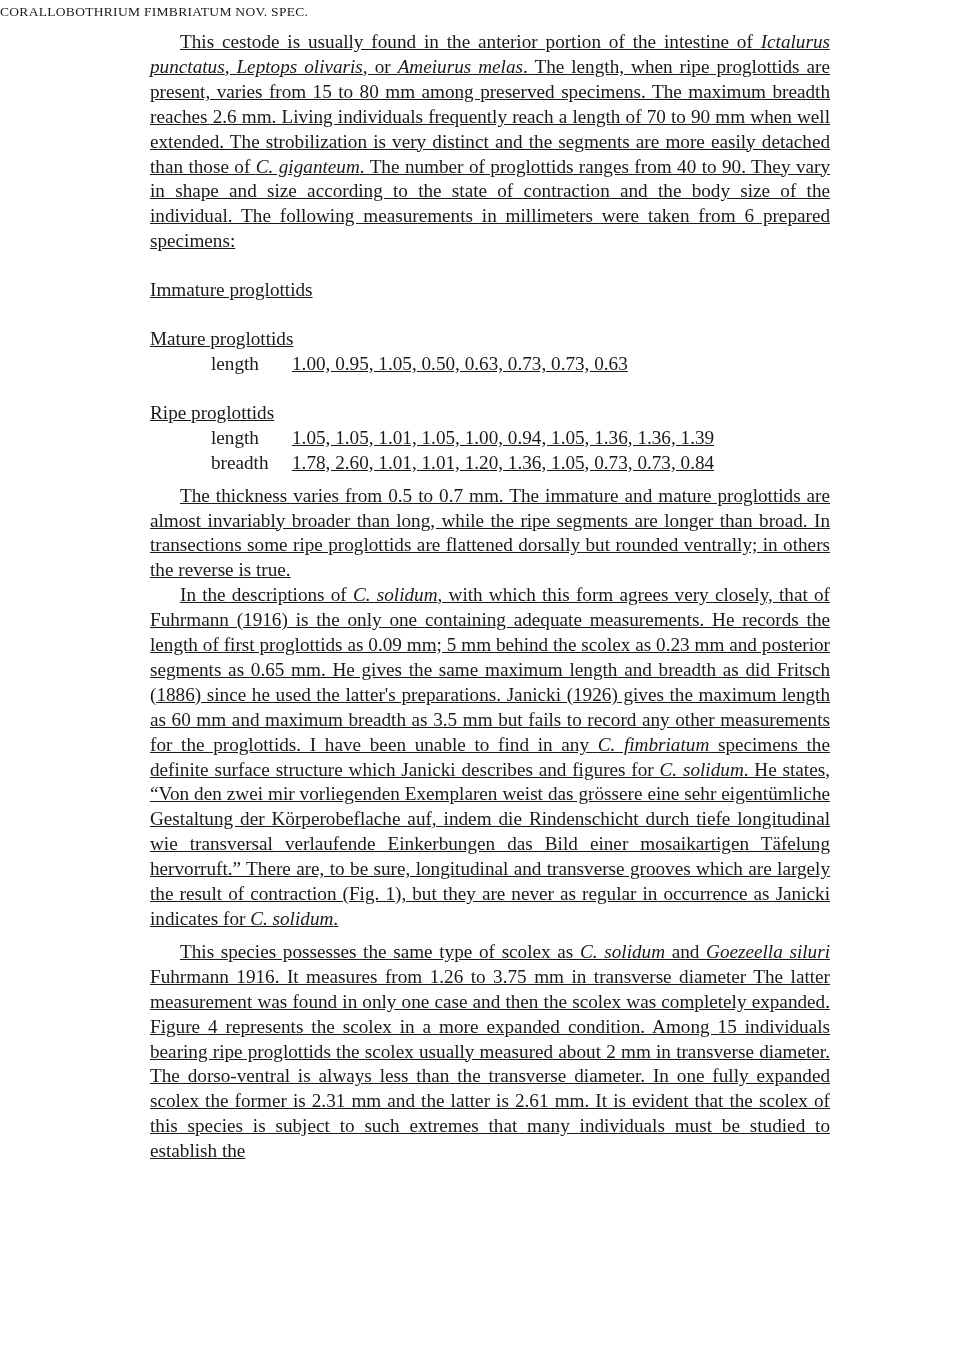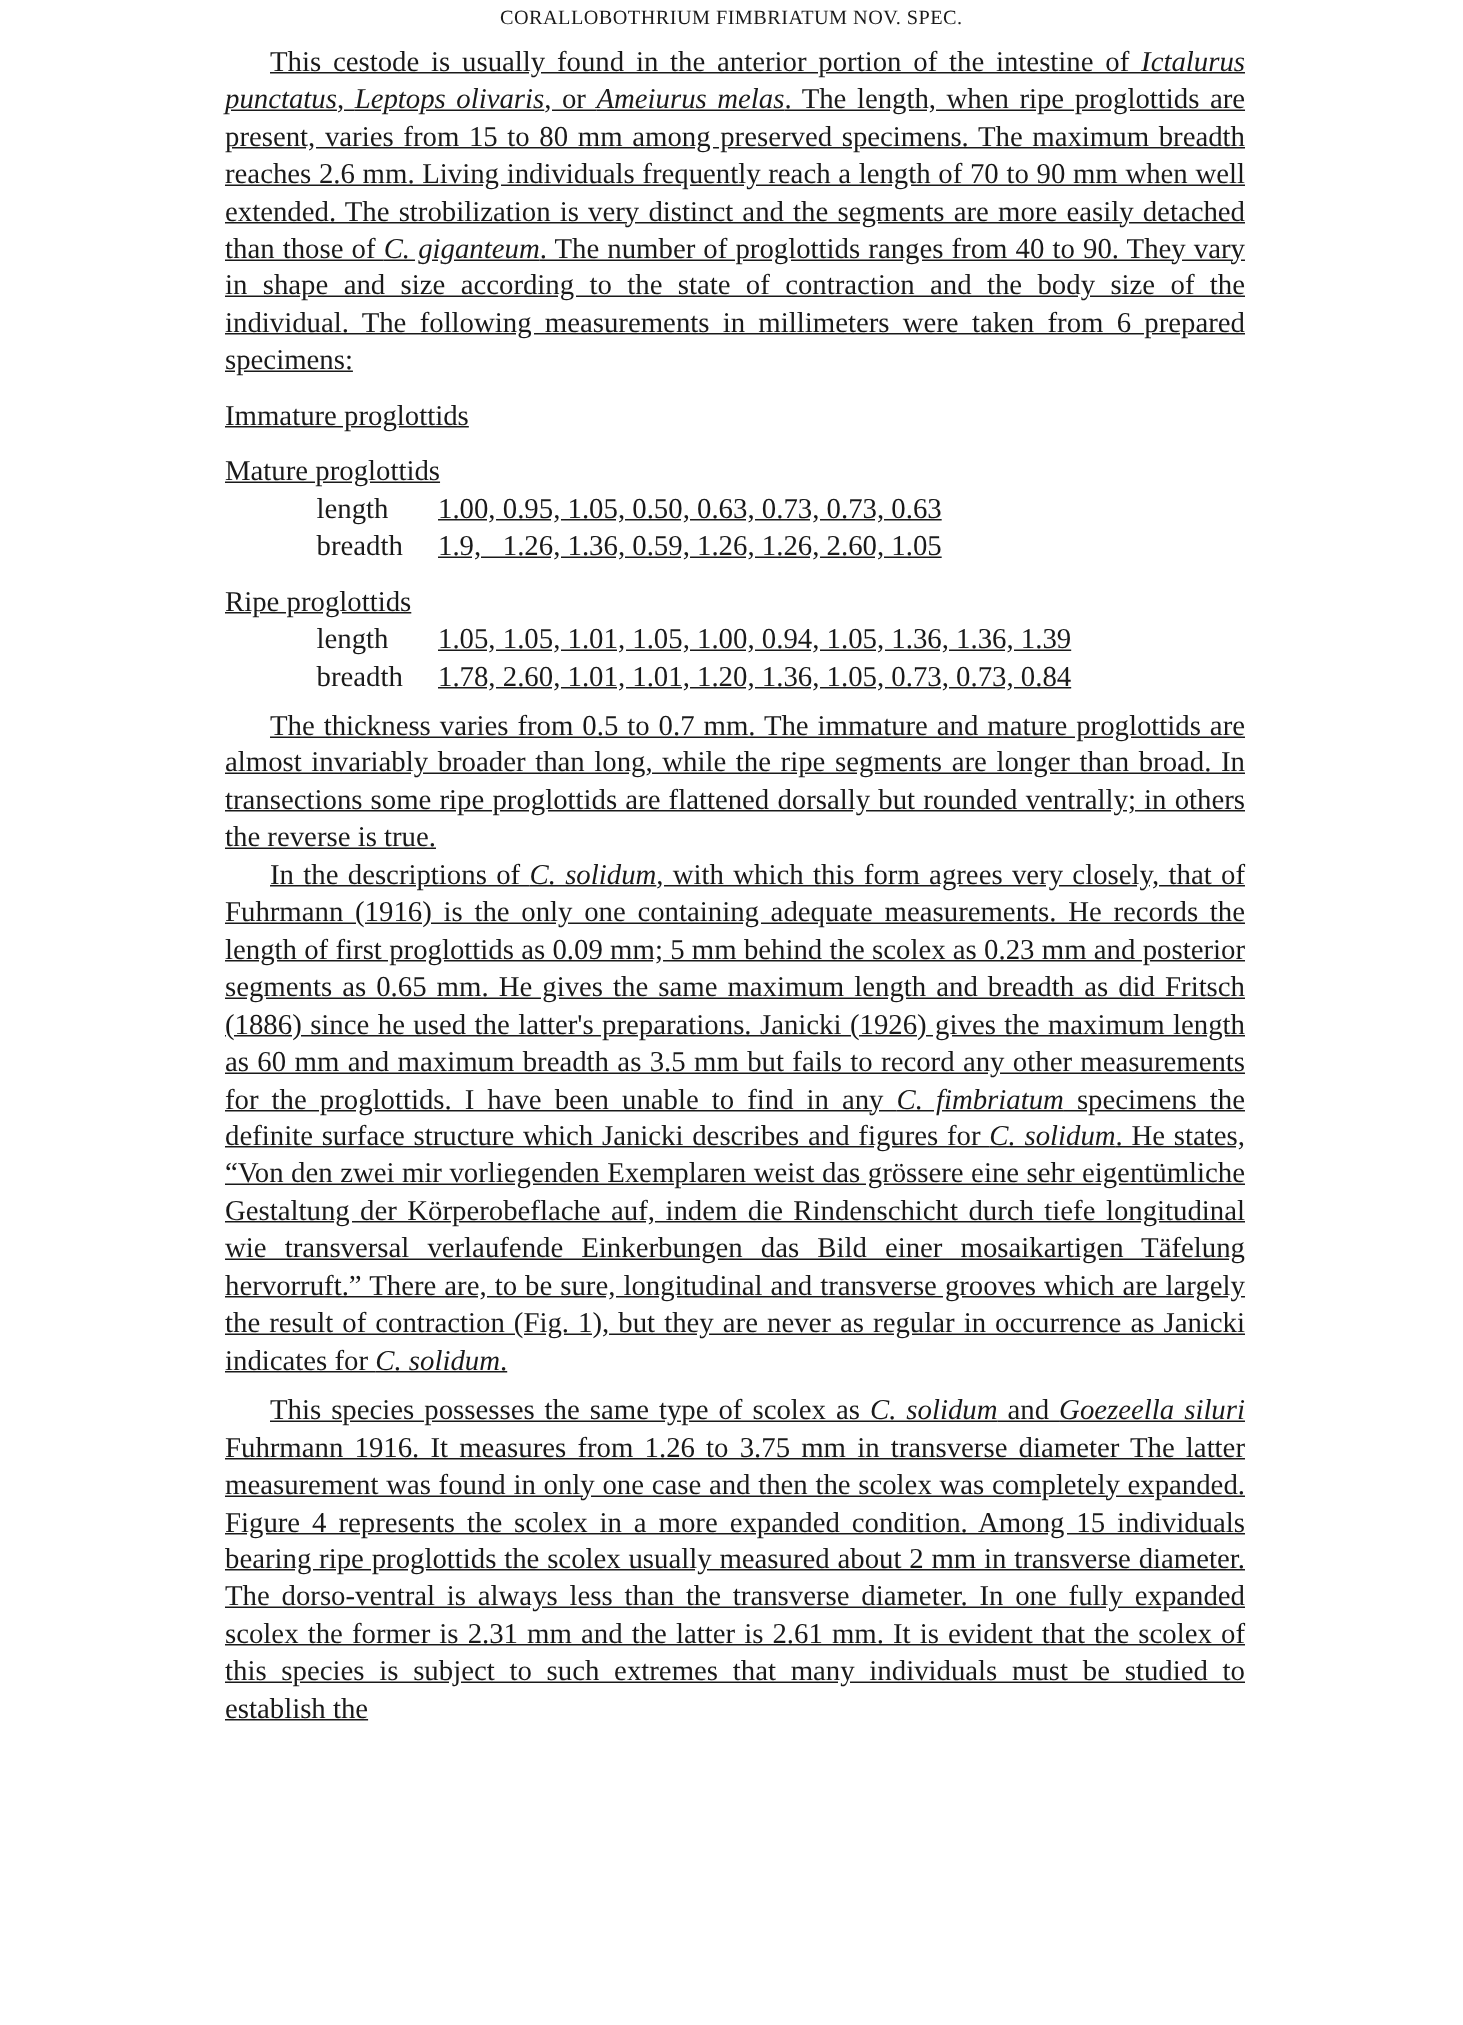--- a/index.html
+++ b/index.html
@@ -1,42 +1,41 @@
 <!DOCTYPE html>
 <html><head>
 <meta charset="utf-8">
 <style>
   html, body { margin: 0; padding: 0; background: #ffffff; }
   body { width: 975px; height: 1350px; position: relative; overflow: hidden;
          font-family: "Liberation Serif", "DejaVu Serif", serif; color: #1a1a1a; }
-  .header { position: absolute; top: 4px; left: 0; width: 975px; text-align: center;
+  .header { position: absolute; top: 4px; left: 0; width: 975px; text-align: left;
             font-size: 13.5px; letter-spacing: 0.3px; }
   .body { position: absolute; left: 150px; width: 680px; top: 30px; font-size: 19.2px; line-height: 24.9px; text-decoration: underline; }
   p { margin: 0; text-align: justify; text-indent: 30px; }
-  .grp-title { margin-top: 12px; }
+  .grp-title { margin-top: 24px; }
   .row { padding-left: 61px; white-space: pre; }
   .row .lbl { display: inline-block; width: 81px; }
   .after { margin-top: 8px; }
   i { font-style: italic; }
 </style>
 </head>
 <body>
 
 <div class="header">CORALLOBOTHRIUM FIMBRIATUM NOV. SPEC.</div>
 
 <div class="body">
   <p>
     <span>This cestode is usually found in the anterior portion of the intestine of </span><i>Ictalurus punctatus</i><span>, </span><i>Leptops olivaris</i><span>, or </span><i>Ameiurus melas</i><span>. The length, when ripe proglottids are present, varies from 15 to 80 mm among preserved specimens. The maximum breadth reaches 2.6 mm. Living individuals frequently reach a length of 70 to 90 mm when well extended. The strobilization is very distinct and the segments are more easily detached than those of </span><i>C. giganteum</i><span>. The number of proglottids ranges from 40 to 90. They vary in shape and size according to the state of contraction and the body size of the individual. The following measurements in millimeters were taken from 6 prepared specimens:</span>
   </p>
 
   <div>
     <div class="grp-title">Immature proglottids</div>
     <div class="grp-title">Mature proglottids</div>
     <div class="row"><span class="lbl">length</span><span>1.00, 0.95, 1.05, 0.50, 0.63, 0.73, 0.73, 0.63</span></div>
-    <div class="row"><span class="lbl">breadth</span><span>1.9,   1.26, 1.36, 0.59, 1.26, 1.26, 2.60, 1.05</span></div>
     <div class="grp-title">Ripe proglottids</div>
     <div class="row"><span class="lbl">length</span><span>1.05, 1.05, 1.01, 1.05, 1.00, 0.94, 1.05, 1.36, 1.36, 1.39</span></div>
     <div class="row"><span class="lbl">breadth</span><span>1.78, 2.60, 1.01, 1.01, 1.20, 1.36, 1.05, 0.73, 0.73, 0.84</span></div>
   </div>
 
   <p class="after">The thickness varies from 0.5 to 0.7 mm. The immature and mature proglottids are almost invariably broader than long, while the ripe segments are longer than broad. In transections some ripe proglottids are flattened dorsally but rounded ventrally; in others the reverse is true.</p>
 
   <p>
     <span>In the descriptions of </span><i>C. solidum</i><span>, with which this form agrees very closely, that of Fuhrmann (1916) is the only one containing adequate measurements. He records the length of first proglottids as 0.09 mm; 5 mm behind the scolex as 0.23 mm and posterior segments as 0.65 mm. He gives the same maximum length and breadth as did Fritsch (1886) since he used the latter's preparations. Janicki (1926) gives the maximum length as 60 mm and maximum breadth as 3.5 mm but fails to record any other measurements for the proglottids. I have been unable to find in any </span><i>C. fimbriatum</i><span> specimens the definite surface structure which Janicki describes and figures for </span><i>C. solidum</i><span>. He states, “Von den zwei mir vorliegenden Exemplaren weist das grössere eine sehr eigentümliche Gestaltung der Körperobeflache auf, indem die Rindenschicht durch tiefe longitudinal wie transversal verlaufende Einkerbungen das Bild einer mosaikartigen Täfelung hervorruft.” There are, to be sure, longitudinal and transverse grooves which are largely the result of contraction (Fig. 1), but they are never as regular in occurrence as Janicki indicates for </span><i>C. solidum</i><span>.</span>
   </p>

